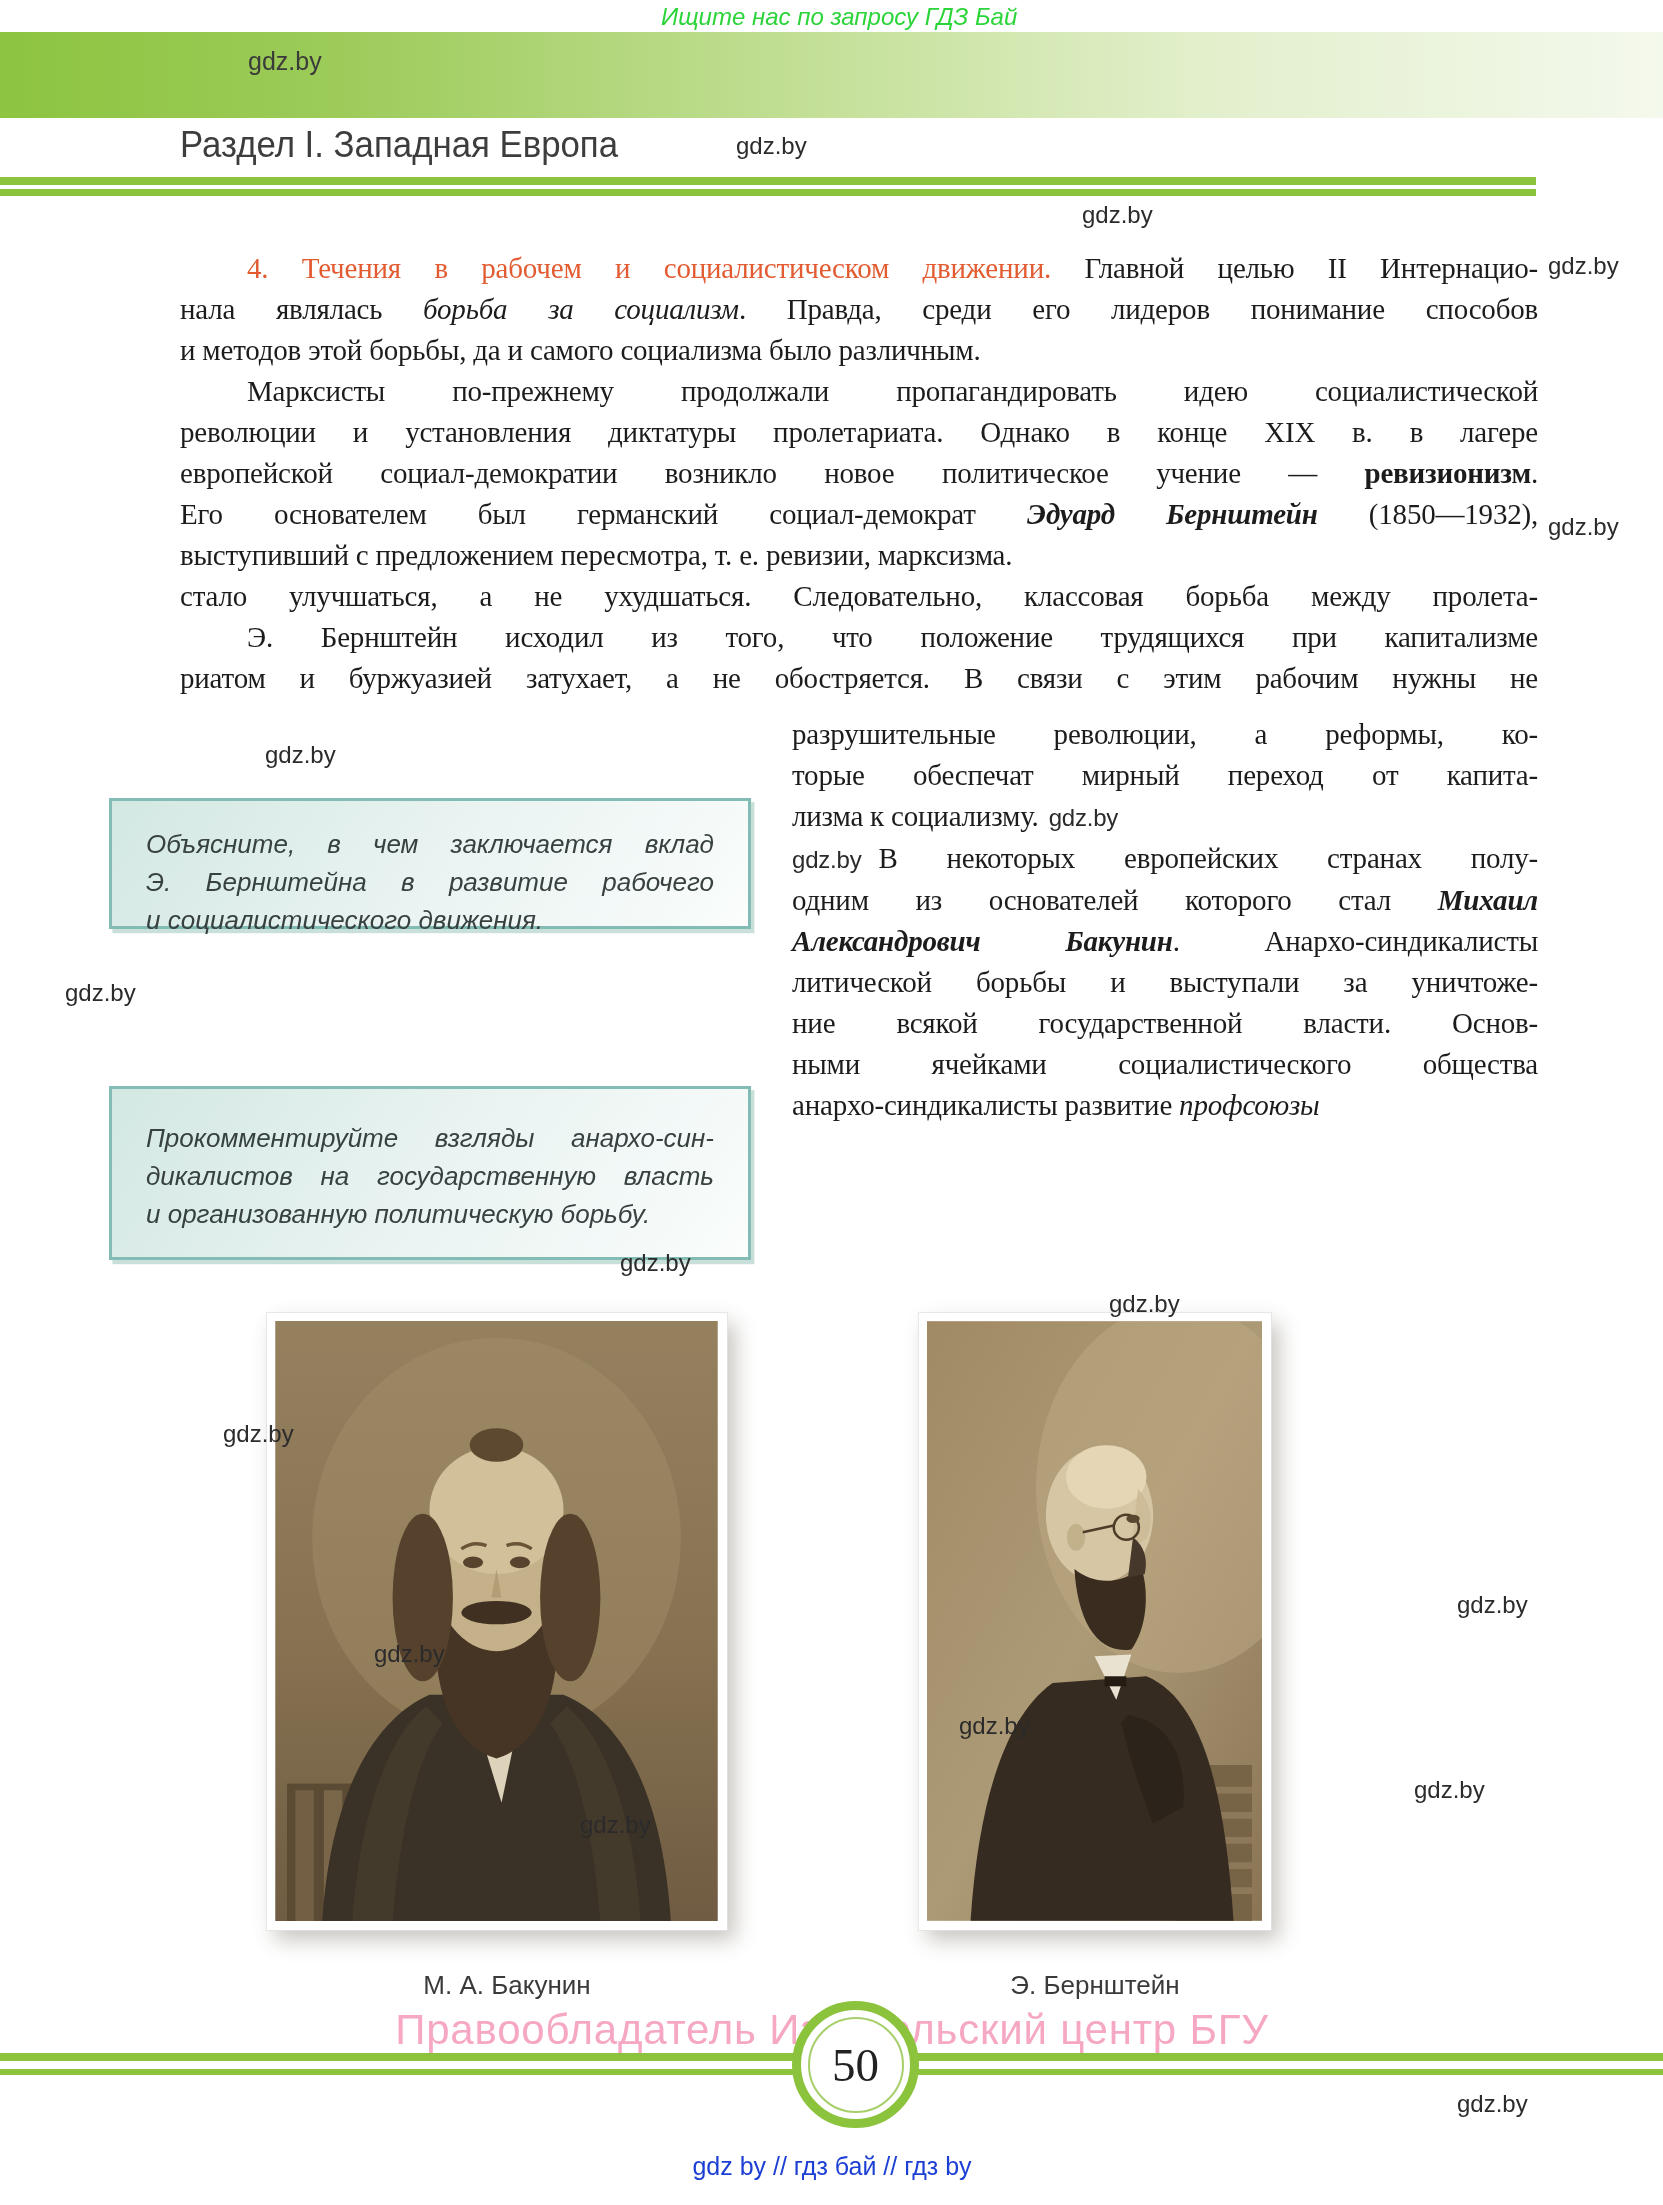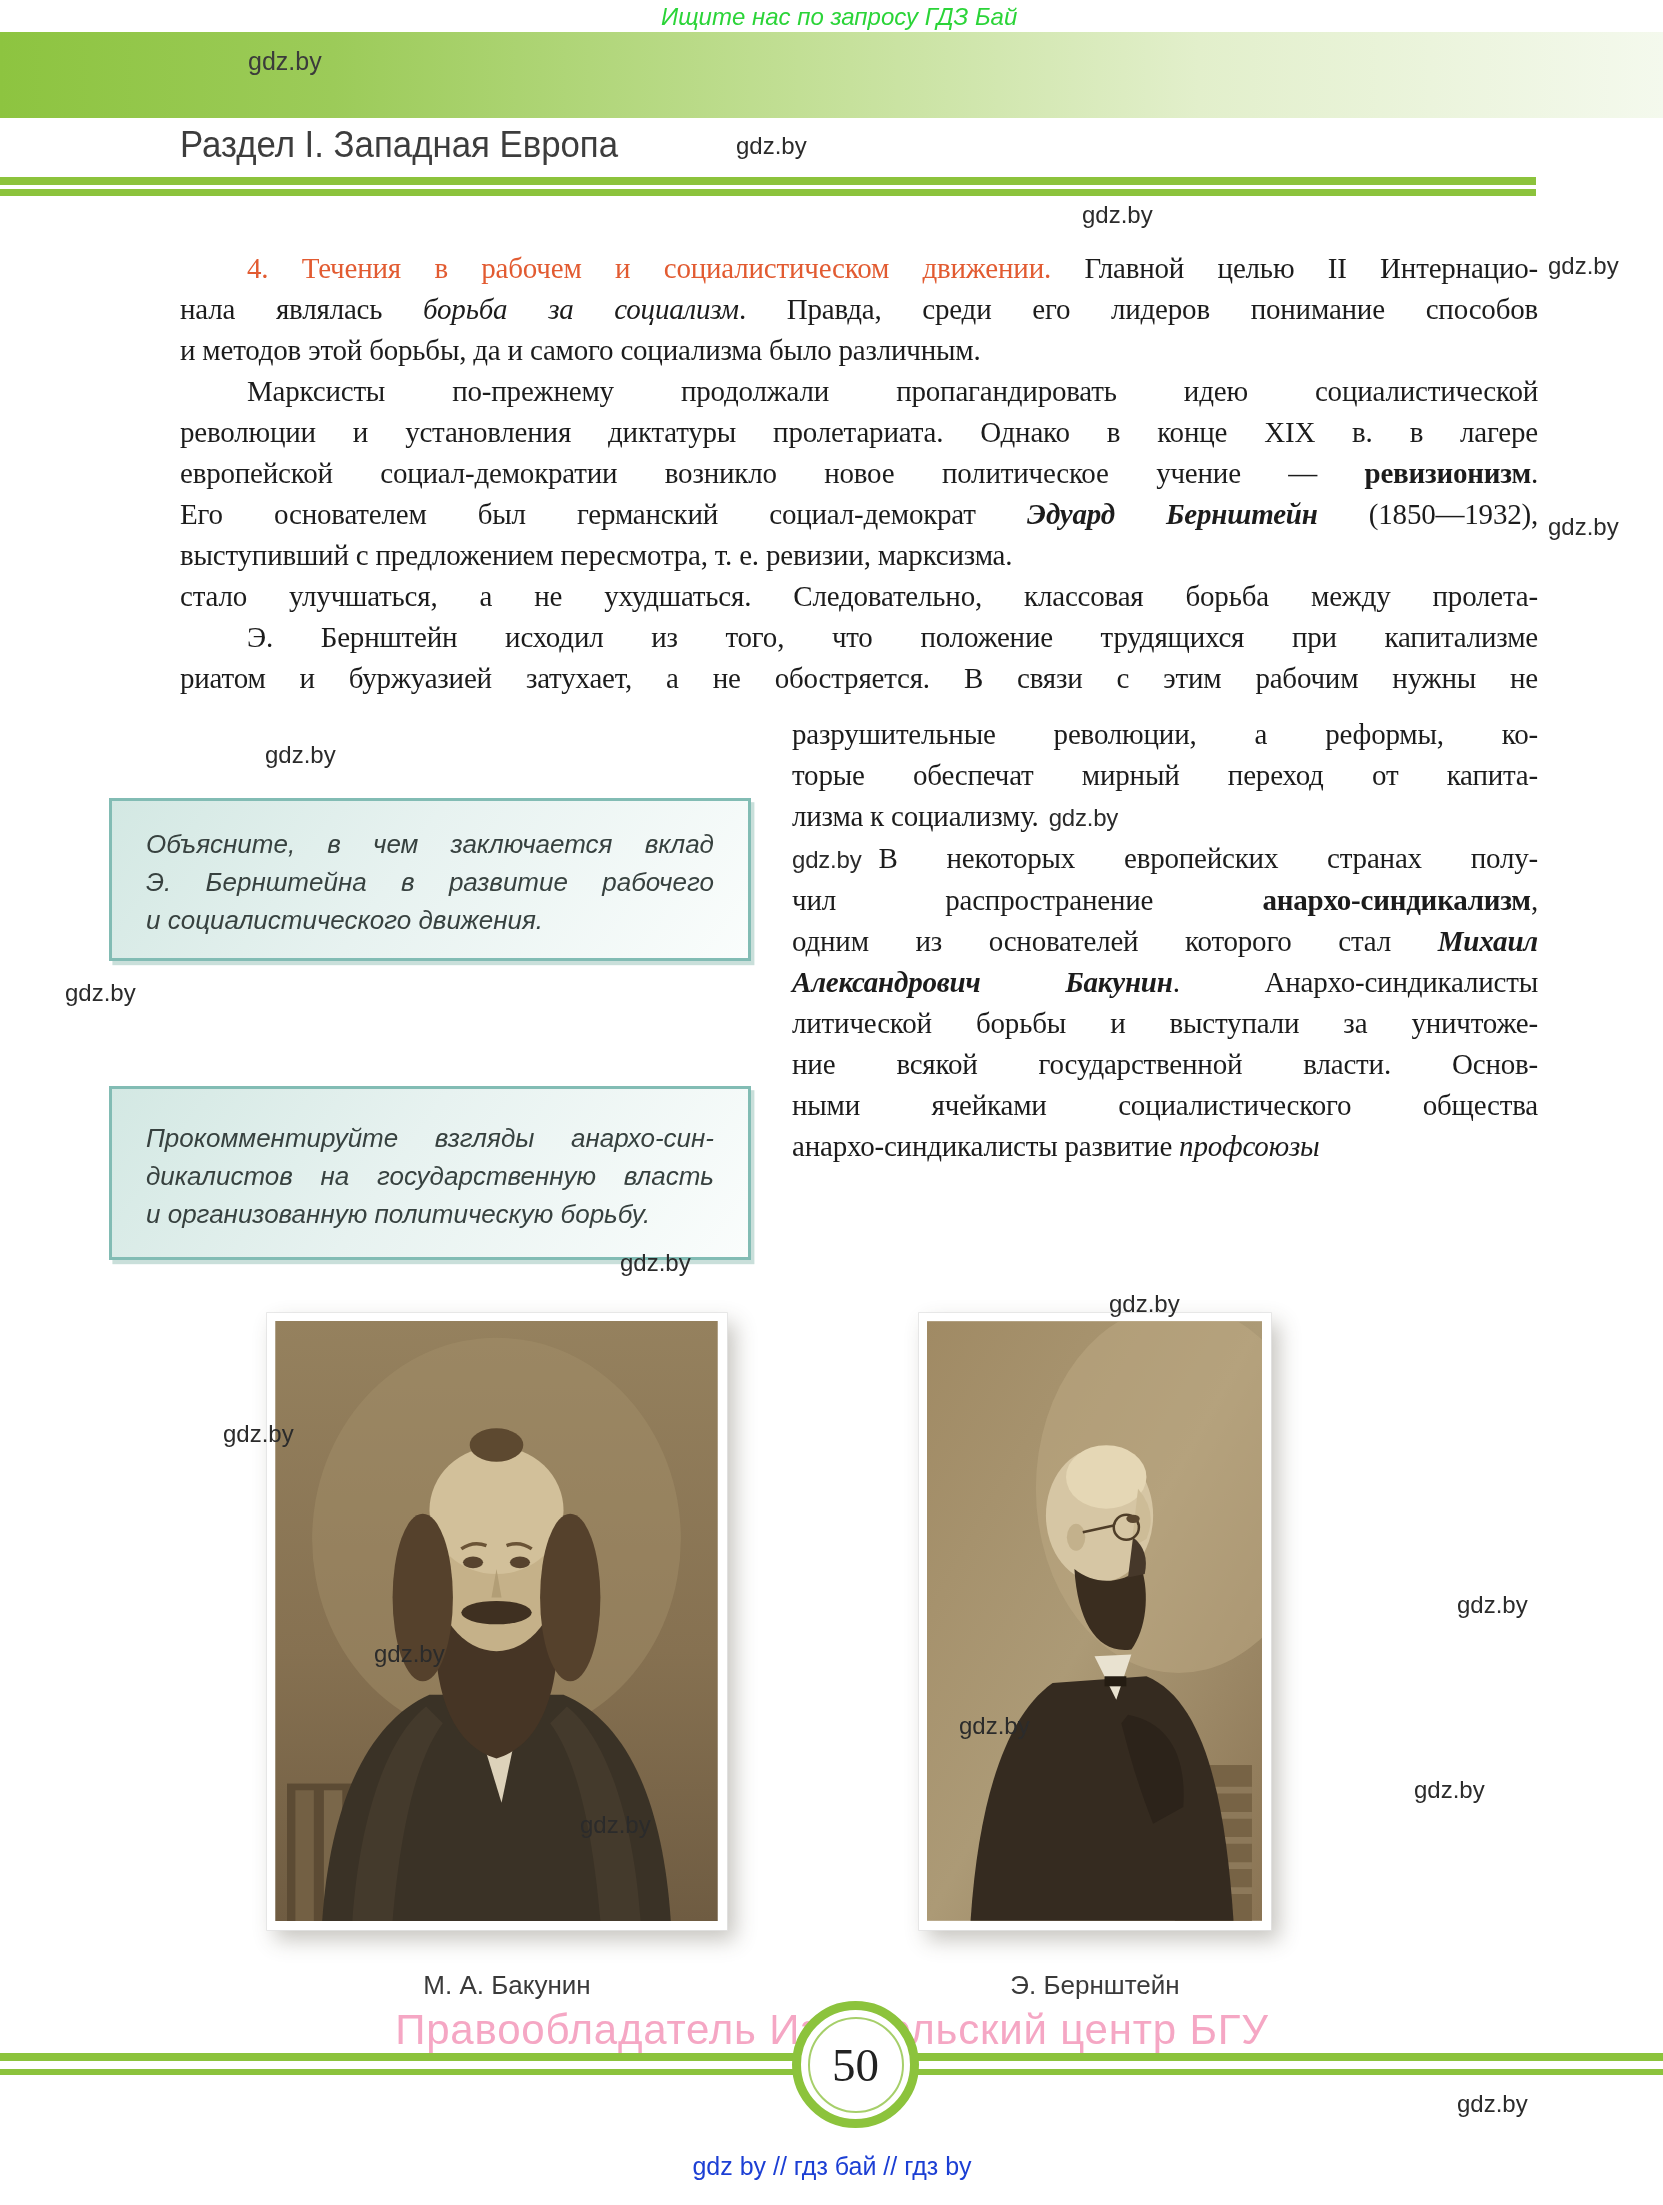--- a/index.html
+++ b/index.html
@@ -41,21 +41,21 @@
   
   .wm-abs{position:absolute;font-family:"Liberation Sans",sans-serif;font-size:24px;
           color:#2b2b2b;z-index:4;white-space:nowrap;}
 
   
   .qbox{position:absolute;left:109px;width:642px;box-sizing:border-box;
         border:3.4px solid #82bcb4;background:linear-gradient(125deg,#d3e8e3 0%,#e7f2f0 45%,#fafdfc 100%);
         box-shadow:3.4px 4.2px 0 #c9dfda;padding:23.5px 34px 0 34px;
         font-family:"Liberation Sans",sans-serif;font-style:italic;
         font-size:26px;line-height:38px;color:#37413f;}
-  .qbox.q1{top:798px;height:163px;}
+  .qbox.q1{top:798px;height:131px;}
   .qbox.q2{top:1086px;height:174px;padding-top:30px;}
   .qline{text-align:justify;text-align-last:justify;}
   .qline.last{text-align-last:left;}
 
   
   .photo{position:absolute;background:#fff;padding:8.4px;
          box-shadow:0 0 0 0.8px #e3e3e3, 8.4px 10px 20px rgba(70,62,48,.30);}
   .photo.p1{left:267px;top:1313px;}
   .photo.p2{left:919px;top:1313px;}
   .photo svg{display:block;}
@@ -105,21 +105,20 @@
       <div class="line"><span>стало улучшаться, а не ухудшаться. Следовательно, классовая борьба между пролета-</span></div>
       <div class="line indent"><span>Э. Бернштейн исходил из того, что положение трудящихся при капитализме</span></div>
       <div class="line"><span>риатом и буржуазией затухает, а не обостряется. В связи с этим рабочим нужны не</span></div>
     </div>
 
   <div class="right-col" id="right-col">
       <div class="line"><span>разрушительные революции, а реформы, ко-</span></div>
       <div class="line"><span>торые обеспечат мирный переход от капита-</span></div>
       <div class="line last"><span>лизма к социализму.</span><span class="wm">gdz.by</span></div>
       <div class="line"><span class="wml">gdz.by</span><span>В некоторых европейских странах полу-</span></div>
-      <div class="line"><span>чил распространение </span><span class="b">анархо-синдикализм</span><span>,</span></div>
       <div class="line"><span>одним из основателей которого стал </span><span class="bi">Михаил</span></div>
       <div class="line"><span class="bi">Александрович Бакунин</span><span>. Анархо-синдикалисты</span></div>
       <div class="line"><span>литической борьбы и выступали за уничтоже-</span></div>
       <div class="line"><span>ние всякой государственной власти. Основ-</span></div>
       <div class="line"><span>ными ячейками социалистического общества</span></div>
       <div class="line last"><span>анархо-синдикалисты развитие </span><span class="i">профсоюзы</span></div>
     </div>
 
   <div class="qbox q1" id="qbox1">
       <div class="qline">Объясните, в чем заключается вклад</div>

